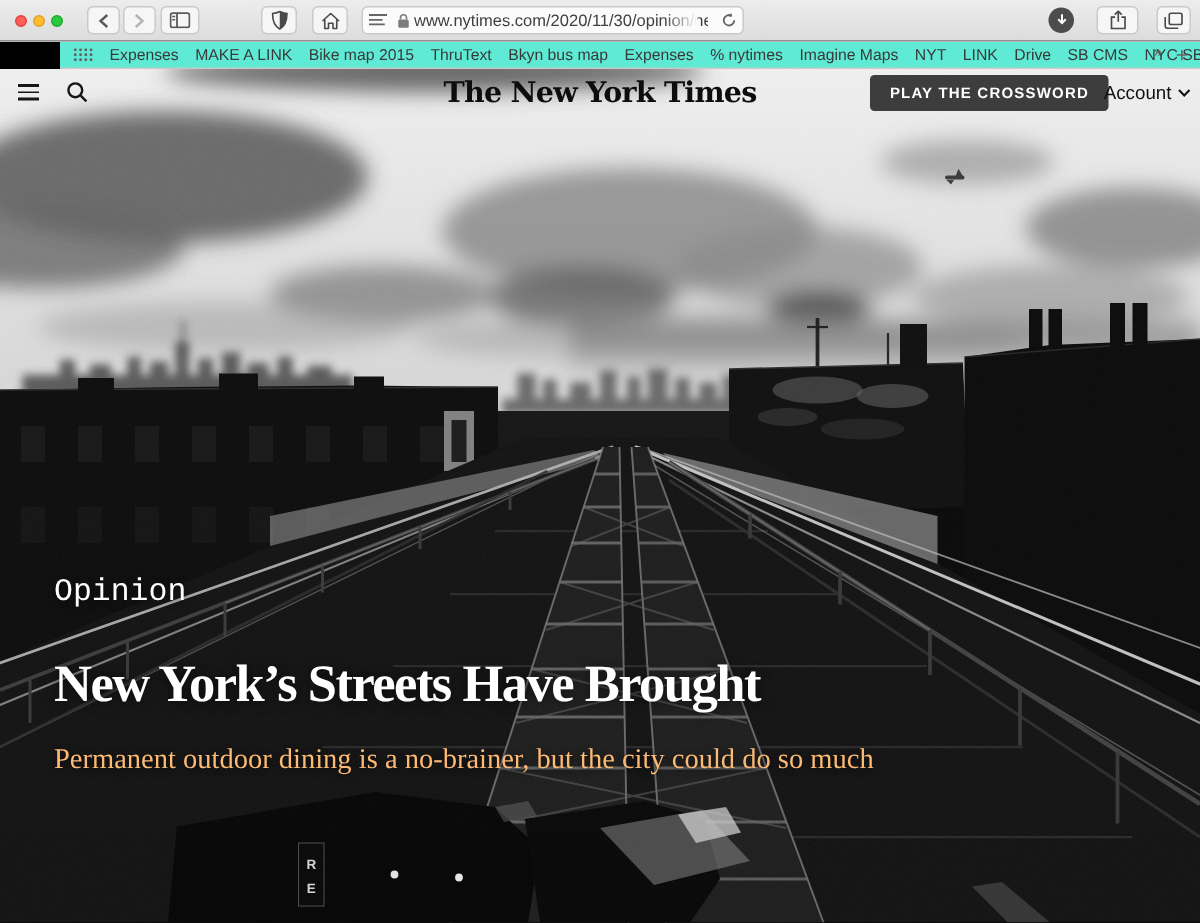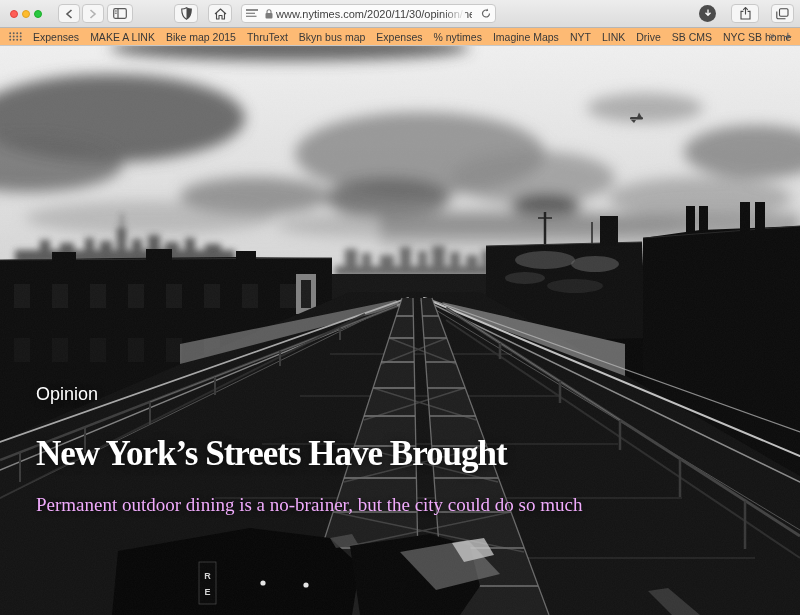--- a/index.html
+++ b/index.html
@@ -39,22 +39,22 @@
   .url-fade { position:absolute; right:14px; top:0; bottom:0; width:22px;
     background:linear-gradient(to right, rgba(251,251,251,0), #fbfbfb); }
   .reload-icon { flex:0 0 auto; color:#666; margin-left:2px; }
   .download-btn { margin-left:auto; width:17px; height:17px; border-radius:50%; background:#4c4c4c;
     display:flex; align-items:center; justify-content:center; color:#fff; }
   .share-btn { width:28px; margin-left:15px; }
   .tabs-btn { width:23px; margin-left:12px; }
 
   .bookmarksbar {
     position:relative; height:18px; display:flex; align-items:center; gap:11px;
-    padding:0 52px 0 9px; background:#fdba74; border-bottom:1px solid #c8c8c8;
-    overflow:hidden; white-space:nowrap;
+    padding:0 52px 0 9px; background:#5eead4; border-bottom:1px solid #c8c8c8;
+    overflow:hidden; white-space:nowrap;margin-left:40px;
   }
   .bm-grid-icon { flex:0 0 auto; color:#5f5f5f; display:flex; }
   .bm-item { font-size:10.5px; color:#393939; flex:0 0 auto; }
   .bm-overflow { position:absolute; right:26px; top:1px; font-size:11px; color:#666; letter-spacing:-1px; }
   .bm-add { position:absolute; right:8px; top:0; font-size:14px; color:#666; font-weight:400; }
 
   
   .content { position:relative; width:800px; height:569px; background:#0a0a0a; overflow:hidden; }
   .scene { position:absolute; inset:0; display:block; }
 
@@ -65,27 +65,27 @@
   .search-btn { position:absolute; left:44px; top:8px; color:#161616; }
   .masthead { position:absolute; left:0; right:0; top:5px; text-align:center;
     font-family:"DejaVu Serif", serif; font-weight:700; font-size:19px; letter-spacing:-0.5px; color:#0d0d0d; }
   .crossword-btn { position:absolute; right:61px; top:4px; height:24px; padding:0 13px;
     background:#3d3d3d; color:#fff; font-size:10px; font-weight:700; letter-spacing:0.8px;
     border:none; border-radius:3px; display:flex; align-items:center; cursor:pointer; }
   .account { position:absolute; right:6px; top:9px; display:flex; align-items:center; gap:4px;
     font-size:12.5px; color:#111; cursor:pointer; }
 
   .article { position:absolute; left:36px; top:338px; width:700px; color:#fff; }
-  .kicker { font-family:Liberation Sans, sans-serif; font-size:18px; font-weight:400;
+  .kicker { font-family:Liberation Mono, monospace; font-size:21px; font-weight:400;
     text-shadow:0 1px 6px rgba(0,0,0,.5); }
   .headline { margin-top:9px; font-family:"Liberation Serif", serif; font-weight:700;
     font-size:35px; line-height:49px; letter-spacing:-1px; text-shadow:0 1px 8px rgba(0,0,0,.55); }
   .headline span { display:block;margin-top:24px; }
   .subhead { margin-top:13px; font-family:"Liberation Serif", serif; font-size:19px;
-    line-height:28px; color:#f0abfc; text-shadow:0 1px 5px rgba(0,0,0,.6); }
+    line-height:28px; color:#fdba74; text-shadow:0 1px 5px rgba(0,0,0,.6); }
   .subhead span { display:block; }
 </style>
 </head>
 <body>
 
 <div class="window">
 
   <div class="titlebar">
     <div class="traffic">
       <div class="tl red"></div>
@@ -371,20 +371,41 @@
 
       <g fill="#3d3d3d">
         <rect x="630" y="71" width="13" height="2.6" rx="1.3"></rect>
         <path d="M639 66.5 L642 71.5 L637 71.5 Z"></path>
         <path d="M631 74 L634 77 L636 74 Z"></path>
       </g>
 
       <rect x="0" y="0" width="800" height="569" filter="url(#grain)" opacity="0.08"></rect>
     </svg>
 
+    <div class="site-header">
+      <div class="hamburger-btn">
+        <span></span>
+          <span></span>
+          <span></span>
+      </div>
+      <svg class="search-btn" width="15" height="15" viewBox="0 0 15 15">
+        <g>
+            <circle cx="6.2" cy="6.2" r="4.6" fill="none" stroke="currentColor" stroke-width="1.6"></circle>
+            <line x1="9.8" y1="9.8" x2="13.6" y2="13.6" stroke="currentColor" stroke-width="1.6"></line>
+          </g>
+      </svg>
+      <div class="masthead">The New York Times</div>
+      <button class="crossword-btn">PLAY THE CROSSWORD</button>
+      <div class="account">
+        <span>Account</span>
+        <svg width="9" height="6" viewBox="0 0 9 6">
+            <path d="M1 1 L4.5 4.6 L8 1" fill="none" stroke="#111" stroke-width="1.4"></path>
+          </svg>
+      </div>
+    </div>
 
     <div class="article">
       <div class="kicker">Opinion</div>
       <h1 class="headline">
         <span>New York’s Streets Have Brought</span>
       </h1>
       <div class="subhead">
         <span>Permanent outdoor dining is a no-brainer, but the city could do so much</span>
       </div>
     </div>

